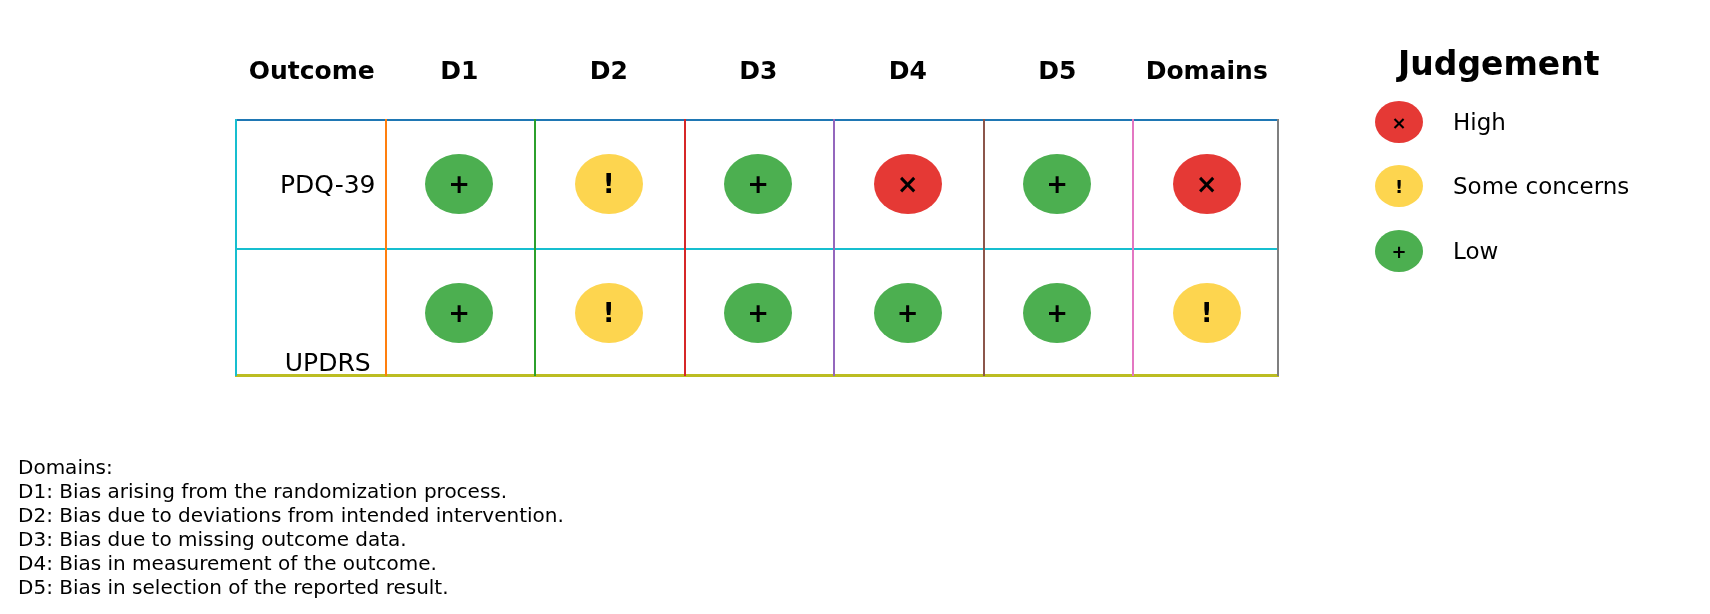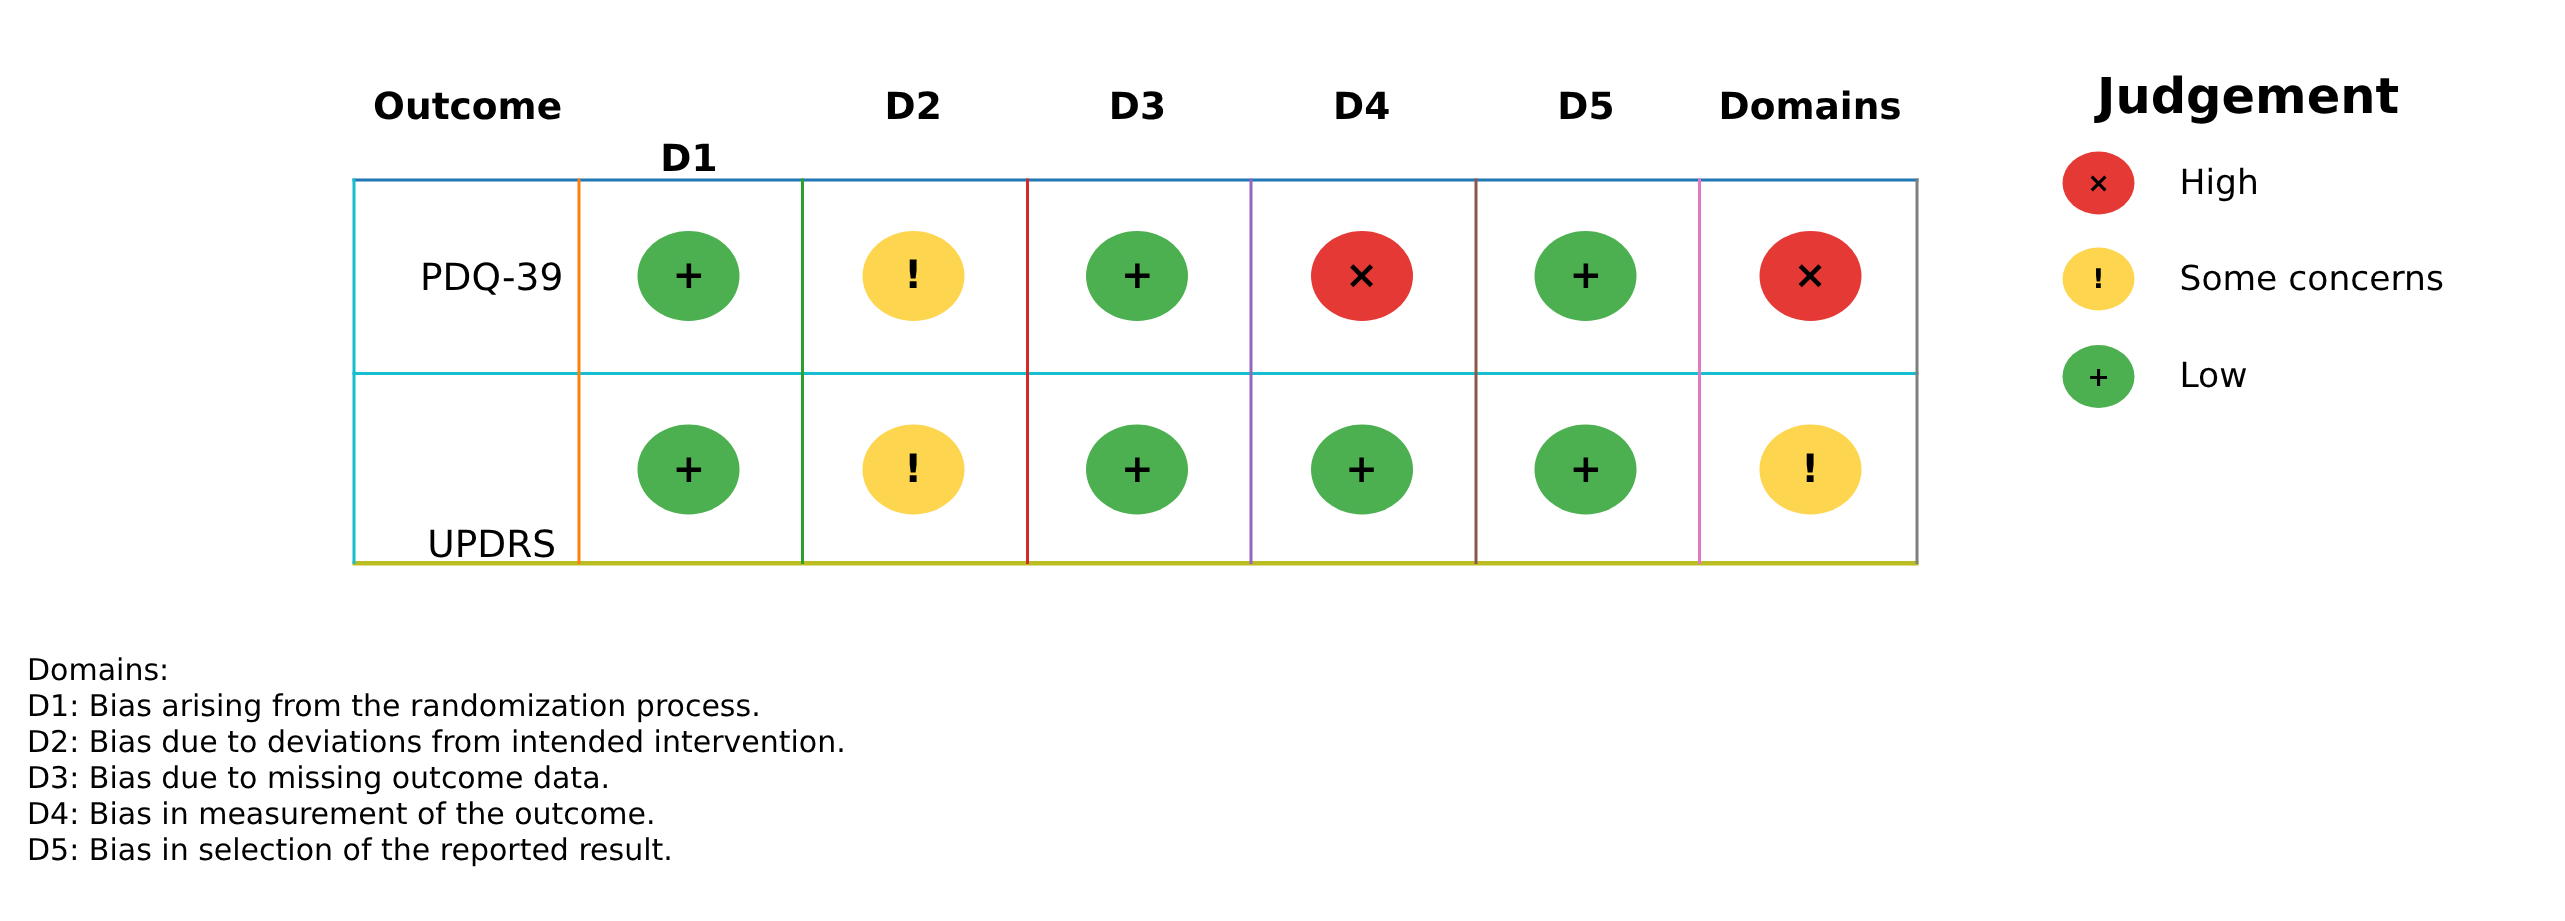--- a/index.html
+++ b/index.html
@@ -13,28 +13,28 @@
             align-items: center; justify-content: center; }
     .outcome-text { font-size: 25px; margin-left: 36px; }
     .dot { width: 68px; height: 60px; border-radius: 50%; display: flex;
            align-items: center; justify-content: center; font-weight: bold;
            font-size: 26px; color: #000; }
     .legend-title { position: absolute; left: 1398px; top: 44px; font-weight: bold; font-size: 33px; }
     .legend-item { position: absolute; left: 1375px; display: flex; align-items: center; }
     .legend-dot { width: 48px; height: 42px; border-radius: 50%; display: flex;
                   align-items: center; justify-content: center; font-weight: bold; font-size: 18px; }
     .legend-label { margin-left: 30px; font-size: 23px; }
-    .domains { position: absolute; left: 18px; top: 434px; font-size: 20px; line-height: 24px; }
+    .domains { position: absolute; left: 18px; top: 455px; font-size: 20px; line-height: 24px; }
   </style>
 </head>
 <body>
 
 <div id="headers">
     <div class="hdr" style="left: 237px; width: 149.5px;">Outcome</div>
-    <div class="hdr" style="left: 384.5px; width: 149.5px; margin-top: 35px;">D1</div>
+    <div class="hdr" style="left: 384.5px; width: 149.5px;">D1</div>
     <div class="hdr" style="left: 534px; width: 149.5px;">D2</div>
     <div class="hdr" style="left: 683.5px; width: 149.5px;">D3</div>
     <div class="hdr" style="left: 833px; width: 149.5px;">D4</div>
     <div class="hdr" style="left: 982.5px; width: 149.5px;">D5</div>
     <div class="hdr" style="left: 1132px; width: 149.5px;">Domains</div>
   </div>
 
 <div class="grid" id="grid">
     <div class="line" style="left: 0px; top: 0px; width: 1044px; height: 2px; background: rgb(31, 119, 180);"></div>
     <div class="line" style="left: 0px; top: 128.5px; width: 1044px; height: 2px; background: rgb(23, 190, 207);"></div>

